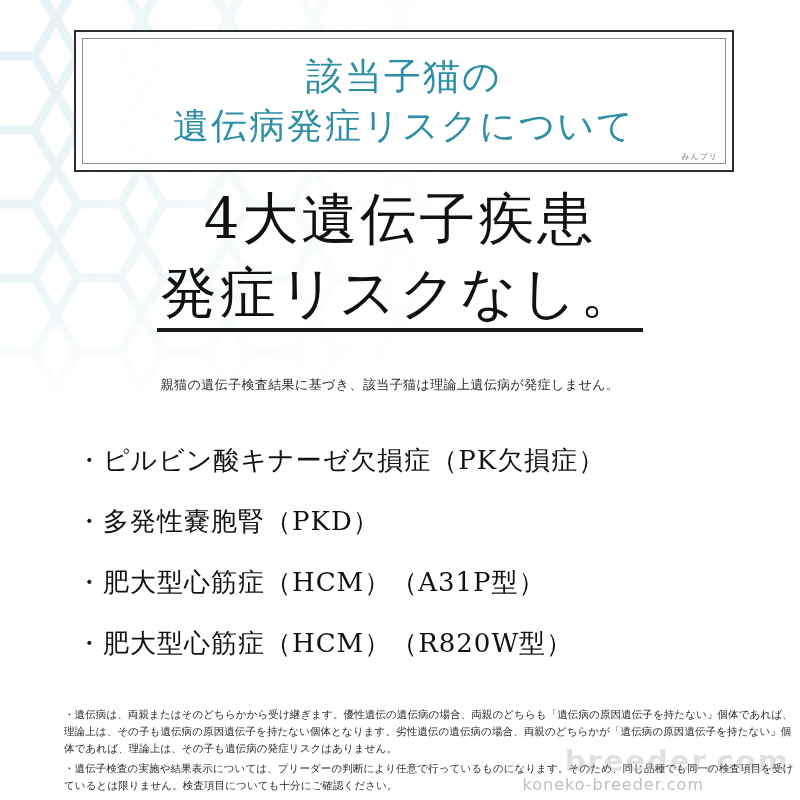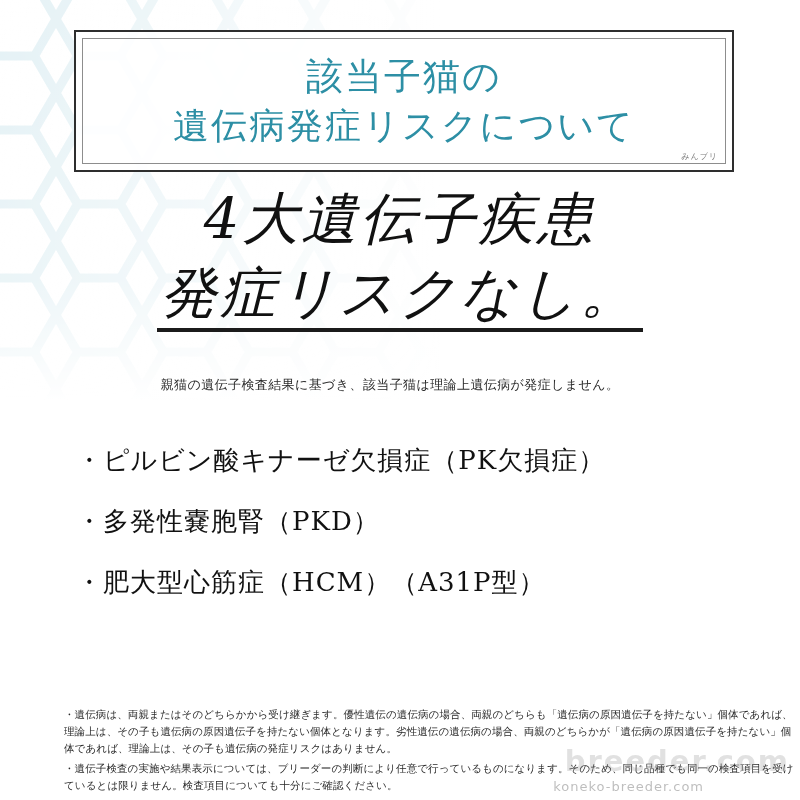--- a/index.html
+++ b/index.html
@@ -83,21 +83,20 @@
     margin-left: 16px;
   }
 
   
   .headline {
     position: absolute;
     left: 0;
     top: 186px;
     width: 800px;
     text-align: center;
-    font-style: italic;
   }
   .headline-l1 {
     font-family: "DejaVu Serif", "Liberation Serif", serif;
     font-size: 56px;
     color: #111111;
     letter-spacing: 3px;
     line-height: 1.18;
     white-space: nowrap;
   }
   .headline-l2 {
@@ -167,21 +166,21 @@
     color: rgba(120,120,120,0.22);
     letter-spacing: 2px;
     pointer-events: none;
     font-weight: bold;
   }
   .watermark2 {
     position: absolute;
     right: 96px;
     bottom: 6px;
     font-family: "DejaVu Sans", "Liberation Sans", sans-serif;
-    font-size: 13px;
+    font-size: 16px;
     color: rgba(110,110,110,0.45);
     letter-spacing: 1px;
     pointer-events: none;
   }
 </style>
 </head>
 <body>
 
 <div class="hero">
 
@@ -226,20 +225,21 @@
 
     <div class="hero-note">親猫の遺伝子検査結果に基づき、該当子猫は理論上遺伝病が発症しません。</div>
 
   </div>
 </div>
 
 <div class="list">
   <div class="list-item">・ピルビン酸キナーゼ欠損症（PK欠損症）</div>
   <div class="list-item">・多発性嚢胞腎（PKD）</div>
   <div class="list-item">・肥大型心筋症（HCM）（A31P型）</div>
+  <div class="list-item">・肥大型心筋症（HCM）（R820W型）</div>
 </div>
 
 <div class="footnotes">
   <div class="footnote-block">・遺伝病は、両親またはそのどちらかから受け継ぎます。優性遺伝の遺伝病の場合、両親のどちらも「遺伝病の原因遺伝子を持たない」個体であれば、理論上は、その子も遺伝病の原因遺伝子を持たない個体となります。劣性遺伝の遺伝病の場合、両親のどちらかが「遺伝病の原因遺伝子を持たない」個体であれば、理論上は、その子も遺伝病の発症リスクはありません。</div>
   <div class="footnote-block">・遺伝子検査の実施や結果表示については、ブリーダーの判断により任意で行っているものになります。そのため、同じ品種でも同一の検査項目を受けているとは限りません。検査項目についても十分にご確認ください。</div>
 </div>
 
 <div class="watermark">breeder.com</div>
 <div class="watermark2">koneko-breeder.com</div>
 

